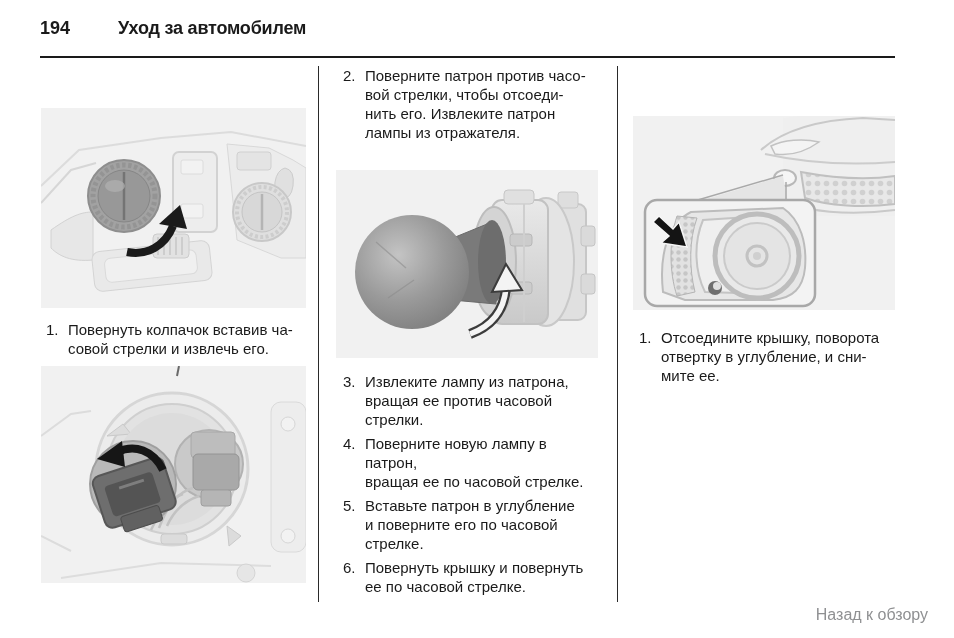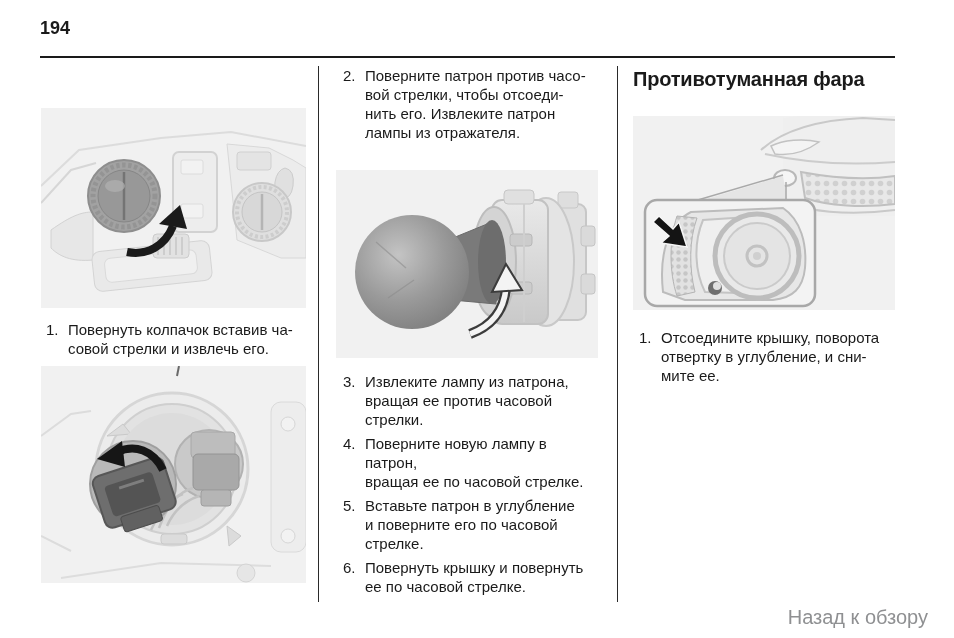--- a/index.html
+++ b/index.html
@@ -17,28 +17,29 @@
   .vdiv2{left:617px;}
   .sec-h{position:absolute;font-weight:700;letter-spacing:-0.2px;}
   .sec-h.small{font-size:17.5px;}
   .sec-h.big{font-size:20px;}
   figure{margin:0;position:absolute;}
   figure svg{display:block;}
   .steps{position:absolute;font-size:15px;line-height:19px;}
   .step{display:flex;margin:0 0 5px 0;}
   .step-num{flex:0 0 22px;}
   .step-text{flex:1;white-space:pre-line;}
-  .footer-link{position:absolute;right:26px;top:606px;font-size:20px;color:#8f9092;cursor:pointer;}
+  .footer-link{position:absolute;right:26px;top:606px;font-size:16px;color:#8f9092;cursor:pointer;}
 </style>
 </head>
 <body>
 
 <div class="page">
 
   <div class="hdr-num">194</div>
+  <div class="hdr-title">Уход за автомобилем</div>
   <div class="hdr-rule"></div>
 
   <div class="vdiv vdiv1"></div>
   <div class="vdiv vdiv2"></div>
 
 
   <figure style="left:41px;top:108px;">
     <svg width="265" height="200" viewBox="0 0 265 200">
       <rect width="265" height="200" fill="#f1f1f1"></rect>
       <path d="M0 78 L38 42 L120 30 L190 24 L265 38" stroke="#dcdcdc" fill="none" stroke-width="2"></path>
@@ -188,21 +189,20 @@
 и поверните его по часовой
 стрелке.</span>
     </div>
     <div class="step">
       <span class="step-num">6.</span>
       <span class="step-text">Повернуть крышку и повернуть
 ее по часовой стрелке.</span>
     </div>
   </div>
 
-  <div class="sec-h big" style="left:633px;top:68px;">Противотуманная фара</div>
 
   <figure style="left:633px;top:116px;">
     <svg width="262" height="194" viewBox="0 0 262 194">
       <defs>
         <pattern id="meshSmall" width="7" height="7" patternUnits="userSpaceOnUse">
           <rect width="7" height="7" fill="#e2e2e2"></rect>
           <circle cx="3.5" cy="3.5" r="2.2" fill="#c6c6c6"></circle>
         </pattern>
         <pattern id="meshBig" width="9" height="9" patternUnits="userSpaceOnUse">
           <rect width="9" height="9" fill="#e8e8e8"></rect>

